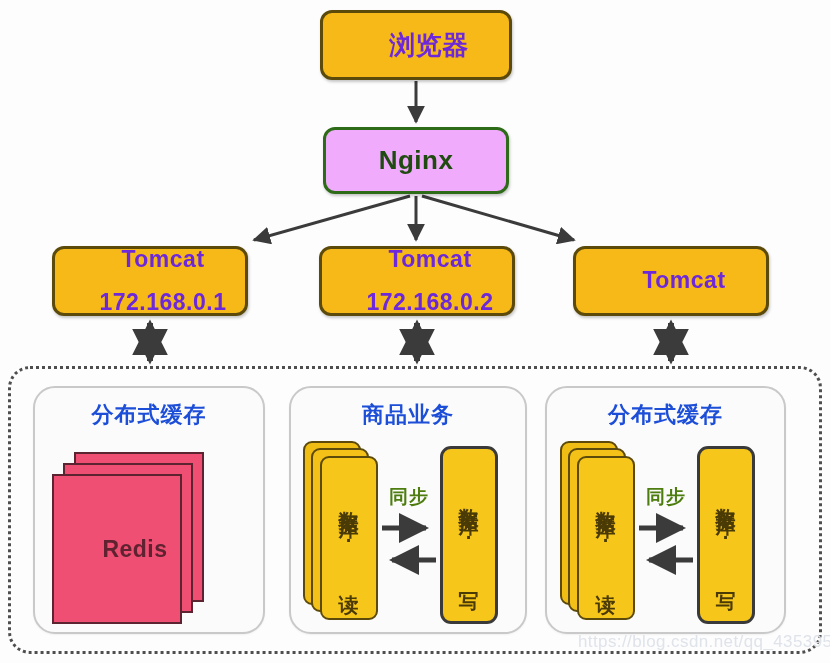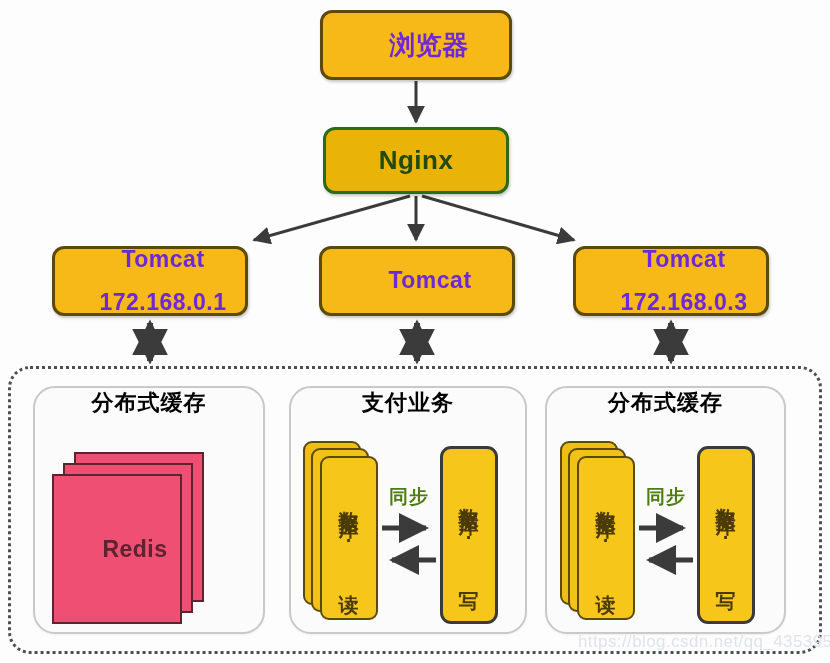--- a/index.html
+++ b/index.html
@@ -32,21 +32,21 @@
   }
   .node-amber {
     background: #f7b918;
     border: 3px solid #5c4a0b;
     border-radius: 12px;
     color: #6d28d9;
     box-shadow: 1px 2px 3px rgba(0,0,0,0.22);
     padding-left: 26px;
   }
   .node-green {
-    background: #eab308;
+    background: #f0abfc;
     border: 3px solid #2e6b19;
     border-radius: 12px;
     color: #1f4a10;
     box-shadow: 1px 2px 3px rgba(0,0,0,0.22);
   }
 
   #browser-node {
     left: 320px; top: 10px; width: 192px; height: 70px;
     font-size: 26px;
   }
@@ -93,25 +93,25 @@
     background: #fbfbfb;
     box-shadow: 0 1px 2px rgba(0,0,0,0.05);
   }
   #panel-0 { left: 33px;  top: 386px; width: 232px; height: 248px; }
   #panel-1 { left: 289px; top: 386px; width: 238px; height: 248px; }
   #panel-2 { left: 545px; top: 386px; width: 241px; height: 248px; }
 
   .panel-title {
     position: absolute;
     left: 0; right: 0;
-    top: 0;
+    top: 12px;
     text-align: center;
     font-size: 22px;
     font-weight: bold;
-    color: #000000;
+    color: #1d4ed8;
     letter-spacing: 1px;
   }
 
   
   #redis-stack {
     position: absolute;
     left: 52px; top: 452px;
     width: 152px; height: 172px;
   }
   .redis-card {
@@ -269,43 +269,43 @@
     <span>Nginx</span>
   </div>
 
   <div class="node node-amber tomcat-node" id="tomcat-node-0">
     <span>Tomcat</span>
     <span class="tomcat-line2">172.168.0.1</span>
   </div>
 
   <div class="node node-amber tomcat-node" id="tomcat-node-1">
     <span>Tomcat</span>
+    <span class="tomcat-line2">172.168.0.2</span>
   </div>
 
   <div class="node node-amber tomcat-node" id="tomcat-node-2">
     <span>Tomcat</span>
-    <span class="tomcat-line2">172.168.0.3</span>
   </div>
 
   <div id="infra-container"></div>
 
   <div class="panel" id="panel-0">
     <div class="panel-title">分布式缓存</div>
   </div>
 
   <div id="redis-stack">
     <div class="redis-card" id="redis-card-back"></div>
     <div class="redis-card" id="redis-card-mid"></div>
     <div class="redis-card" id="redis-card-front">
       <span id="redis-label">Redis</span>
     </div>
   </div>
 
   <div class="panel" id="panel-1">
-    <div class="panel-title">支付业务</div>
+    <div class="panel-title">商品业务</div>
   </div>
 
   <div class="db-stack" id="db-read-stack-1">
     <div class="db-card db-card-back"></div>
     <div class="db-card db-card-mid"></div>
     <div class="db-card db-card-front">
       <span class="db-text">数据库 · 读</span>
     </div>
   </div>
 

